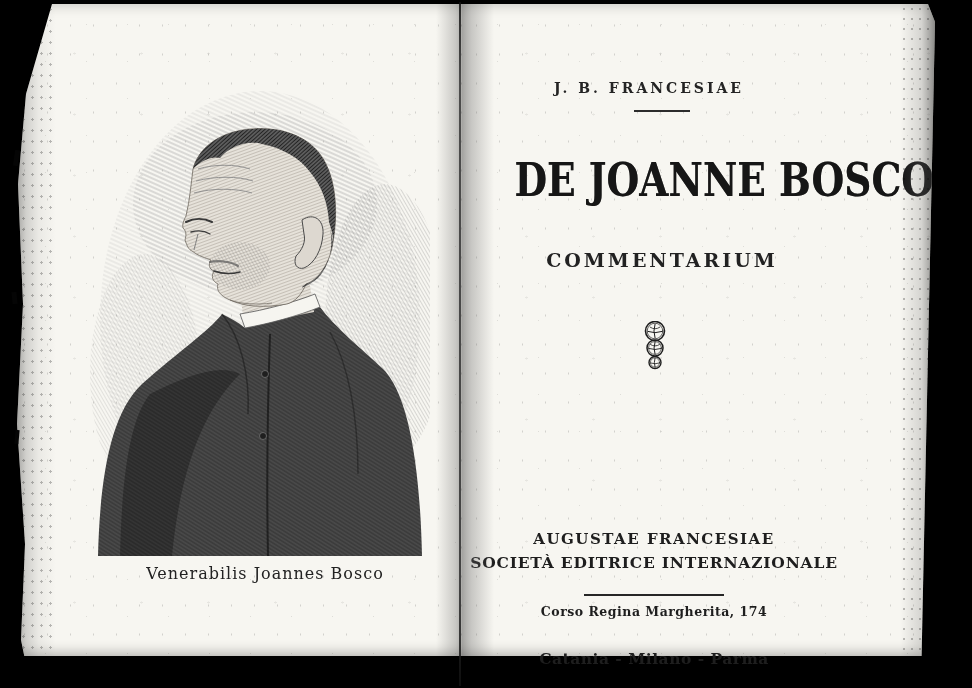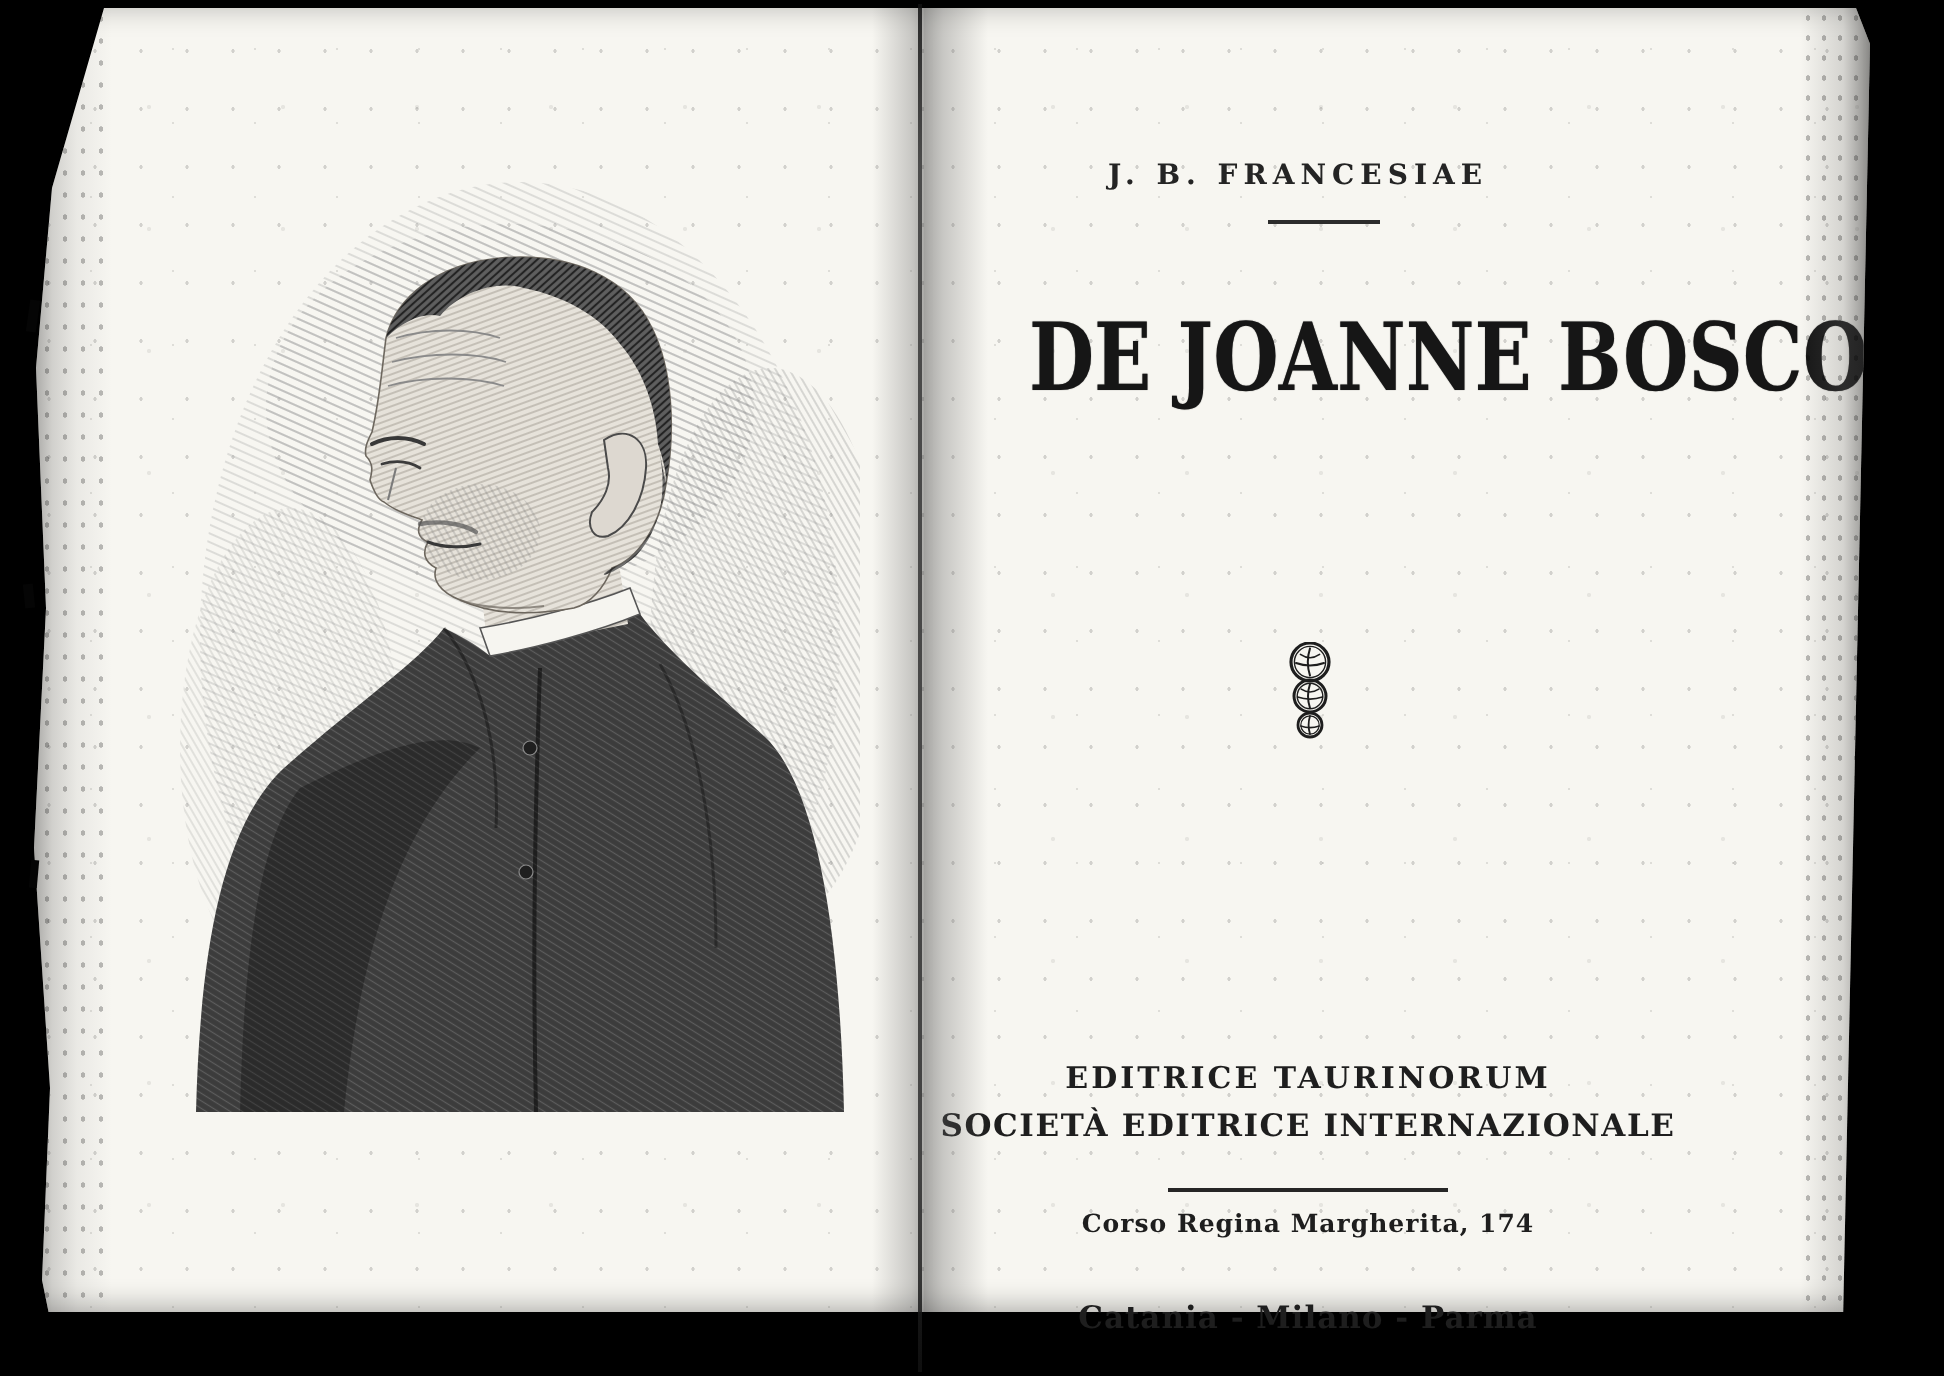--- a/index.html
+++ b/index.html
@@ -169,35 +169,37 @@
       <path d="M108 160 C106 168,105 172,104 176" stroke="#7a7a7a" stroke-width="1" fill="none"></path>
       <path d="M124 197 C132 200,142 200,150 198" stroke="#383838" stroke-width="1.5" fill="none" stroke-linecap="round"></path>
       <path d="M120 188 C130 186,142 188,148 192" stroke="#555" stroke-width="2.2" fill="none" opacity="0.7" stroke-linecap="round"></path>
       <path d="M108 95 C125 90,145 90,160 95" stroke="#8a8a8a" stroke-width="0.9" fill="none"></path>
       <path d="M106 107 C125 102,148 102,163 107" stroke="#8a8a8a" stroke-width="0.9" fill="none"></path>
       <path d="M104 119 C122 114,146 114,162 119" stroke="#8a8a8a" stroke-width="0.9" fill="none"></path>
       <path d="M140 226 C150 230,168 231,182 229" stroke="#6b655c" stroke-width="1" fill="none" opacity="0.7"></path>
     </g>
   </svg>
 
+  <div class="caption">Venerabilis Joannes Bosco</div>
 
   <div class="deckle-left"></div>
   <div class="gutter-shade-left"></div>
 </div>
 
 <div class="page page-right">
   <div class="col">
 
     <div class="author">J. B. FRANCESIAE</div>
     <div class="rule1"></div>
 
     <div class="title">
       <span>DE JOANNE BOSCO</span>
     </div>
 
+    <div class="subtitle">COMMENTARIUM</div>
 
     <div class="mark-wrap">
       <svg width="26" height="52" viewBox="0 0 26 52" xmlns="http://www.w3.org/2000/svg" fill="none" stroke="#1e1e1e" stroke-linecap="round">
         <circle cx="13" cy="10" r="9.5" stroke-width="1.6"></circle>
         <circle cx="13" cy="10" r="7.8" stroke-width="0.7"></circle>
         <path d="M13 3.2 Q10.8 10 13 16.8" stroke-width="1"></path>
         <path d="M6 10.5 Q13 13 20 10.5" stroke-width="1"></path>
         <path d="M8.2 6.2 Q13 9.5 17.8 6.2" stroke-width="0.8"></path>
         <circle cx="13" cy="27" r="8" stroke-width="1.5"></circle>
         <circle cx="13" cy="27" r="6.4" stroke-width="0.7"></circle>
@@ -205,21 +207,21 @@
         <path d="M6.8 27.5 Q13 29.6 19.2 27.5" stroke-width="0.9"></path>
         <path d="M8.6 23.6 Q13 26.4 17.4 23.6" stroke-width="0.8"></path>
         <circle cx="13" cy="41.5" r="6" stroke-width="1.4"></circle>
         <circle cx="13" cy="41.5" r="4.6" stroke-width="0.6"></circle>
         <path d="M13 37 Q11.6 41.5 13 46" stroke-width="0.9"></path>
         <path d="M8.4 42 Q13 43.6 17.6 42" stroke-width="0.8"></path>
       </svg>
     </div>
 
     <div class="imprint">
-      <div class="imp-place">EDITRICE TAURINORUM</div>
+      <div class="imp-place">AUGUSTAE FRANCESIAE</div>
       <div class="imp-pub">SOCIETÀ EDITRICE INTERNAZIONALE</div>
       <div class="imp-addr">Corso Regina Margherita, 174</div>
       <div class="rule2"></div>
       <div class="imp-cities">Catania - Milano - Parma</div>
     </div>
 
   </div>
   <div class="gutter-shade-right"></div>
   <div class="deckle-right"></div>
 </div>

